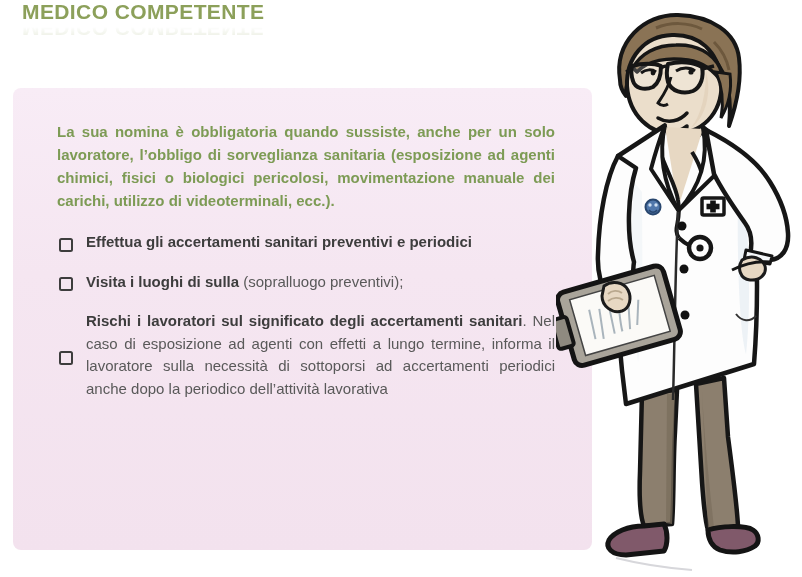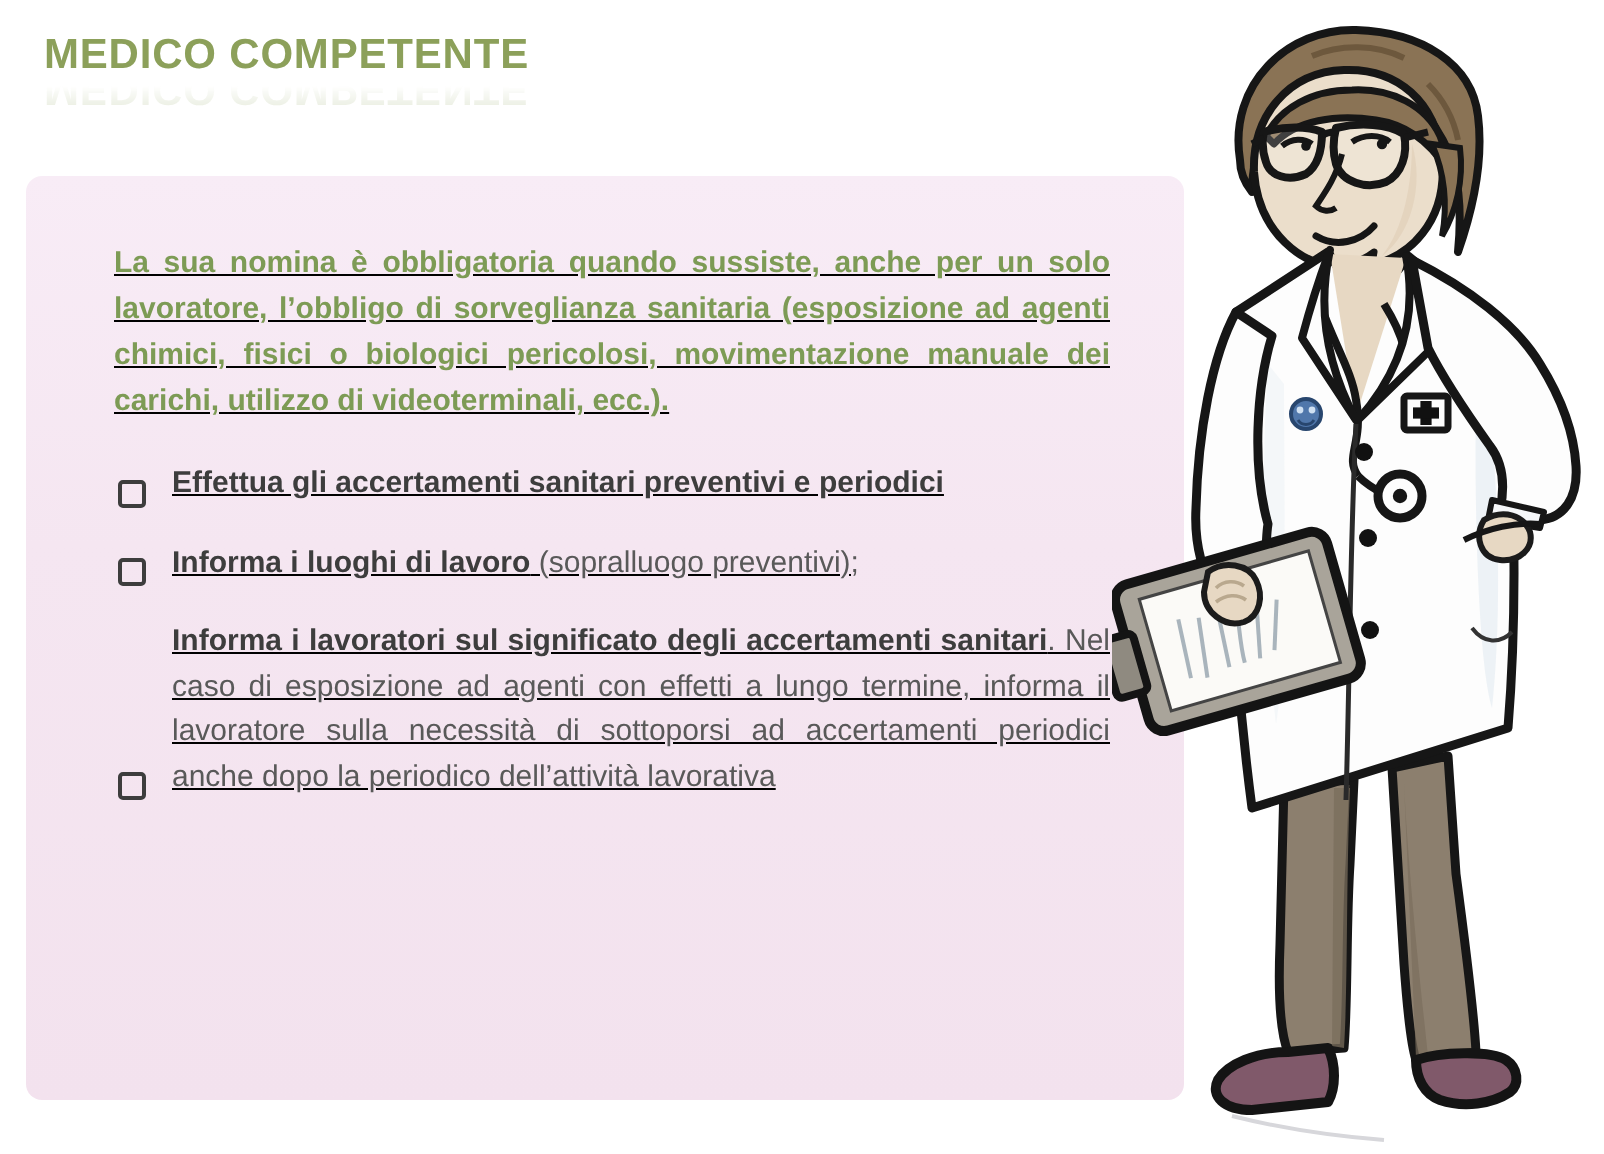--- a/index.html
+++ b/index.html
@@ -3,46 +3,45 @@
 <meta charset="utf-8">
 <style>
   html,body{margin:0;padding:0;}
   body{
     width:802px;height:577px;
     background:#ffffff;
     font-family:"Liberation Sans","DejaVu Sans",sans-serif;
     position:relative;overflow:hidden;
     -webkit-font-smoothing:antialiased;
   }
-  .title-wrap{position:absolute;left:22px;top:16px;}
+  .title-wrap{position:absolute;left:22px;top:0;}
   .title{
     margin:0;font-size:21px;font-weight:700;letter-spacing:.4px;
     color:#8CA05A;line-height:1.15;
   }
   .title-reflection{
     font-size:21px;font-weight:700;letter-spacing:.4px;color:#8CA05A;
     transform:scaleY(-1);margin-top:-8px;opacity:.28;
     -webkit-mask-image:linear-gradient(to bottom,rgba(0,0,0,.75),transparent 55%);
     mask-image:linear-gradient(to bottom,rgba(0,0,0,.75),transparent 55%);
     pointer-events:none;user-select:none;
   }
   .panel{
     position:absolute;left:13px;top:88px;width:579px;height:462px;
     background:linear-gradient(180deg,#f8ecf6 0%,#f5e6f1 40%,#f3e2ee 100%);
     border-radius:8px;box-sizing:border-box;
     padding:32px 37px 0 44px;
-    text-decoration:underline;
   }
   .intro{
     margin:0 0 19px 0;
     color:#7D9B55;font-weight:700;font-size:15px;line-height:23px;
     text-align:justify;
   }
   ul.bullets{list-style:none;margin:0;padding:0;}
-  ul.bullets li{display:flex;align-items:flex-end;margin:0 0 17px 0;}
+  ul.bullets li{display:flex;align-items:center;margin:0 0 17px 0;}
   .check{
     flex:none;width:10px;height:10px;margin:5px 13px 0 2px;
     border:2.5px solid #3d3d3d;border-radius:2.5px;background:transparent;
   }
   .btext{
     flex:1;font-size:15px;line-height:22.5px;color:#595959;text-align:justify;
   }
   .btext b{color:#3d3d3d;font-weight:700;}
   svg.doctor{position:absolute;left:556px;top:2px;width:246px;height:570px;}
 </style>
@@ -56,25 +55,25 @@
 
 <div class="panel">
   <p class="intro">La sua nomina è obbligatoria quando sussiste, anche per un solo lavoratore, l’obbligo di sorveglianza sanitaria (esposizione ad agenti chimici, fisici o biologici pericolosi, movimentazione manuale dei carichi, utilizzo di videoterminali, ecc.).</p>
   <ul class="bullets">
     <li>
       <span class="check"></span>
       <span class="btext"><b>Effettua gli accertamenti sanitari preventivi e periodici</b><span></span></span>
     </li>
     <li>
       <span class="check"></span>
-      <span class="btext"><b>Informa i luoghi di lavoro</b><span> (sopralluogo preventivi);</span></span>
+      <span class="btext"><b>Visita i luoghi di sulla</b><span> (sopralluogo preventivi);</span></span>
     </li>
     <li>
       <span class="check"></span>
-      <span class="btext"><b>Informa i lavoratori sul significato degli accertamenti sanitari</b><span>. Nel caso di esposizione ad agenti con effetti a lungo termine, informa il lavoratore sulla necessità di sottoporsi ad accertamenti periodici anche dopo la periodico dell’attività lavorativa</span></span>
+      <span class="btext"><b>Rischi i lavoratori sul significato degli accertamenti sanitari</b><span>. Nel caso di esposizione ad agenti con effetti a lungo termine, informa il lavoratore sulla necessità di sottoporsi ad accertamenti periodici anche dopo la periodico dell’attività lavorativa</span></span>
     </li>
   </ul>
 </div>
 
 <svg class="doctor" viewBox="0 0 246 570" xmlns="http://www.w3.org/2000/svg" aria-hidden="true">
 
   <path d="M 60,556 C 84,562 110,566 136,568" stroke="#d7d7db" stroke-width="2" fill="none"></path>
 
   <g>
     <path d="M 86,390 L 84,470 C 83,495 84,514 88,524 L 116,522 C 118,500 117,460 119,430 L 121,388 Z" fill="#8c7f6e" stroke="#161616" stroke-width="4.5" stroke-linejoin="round"></path>

